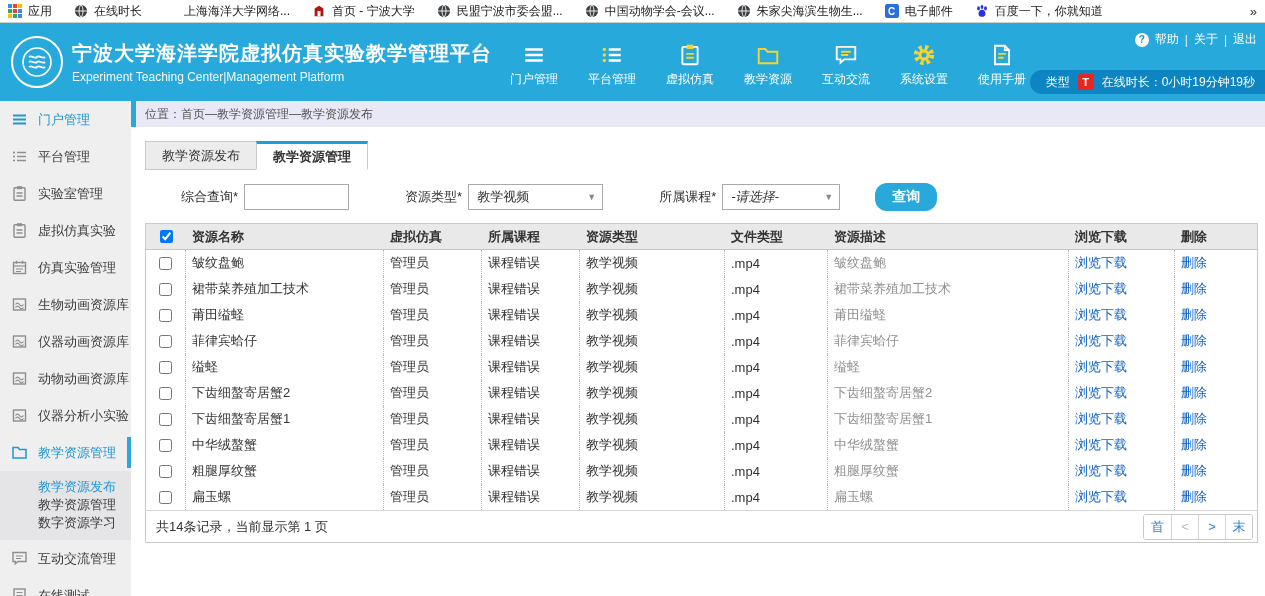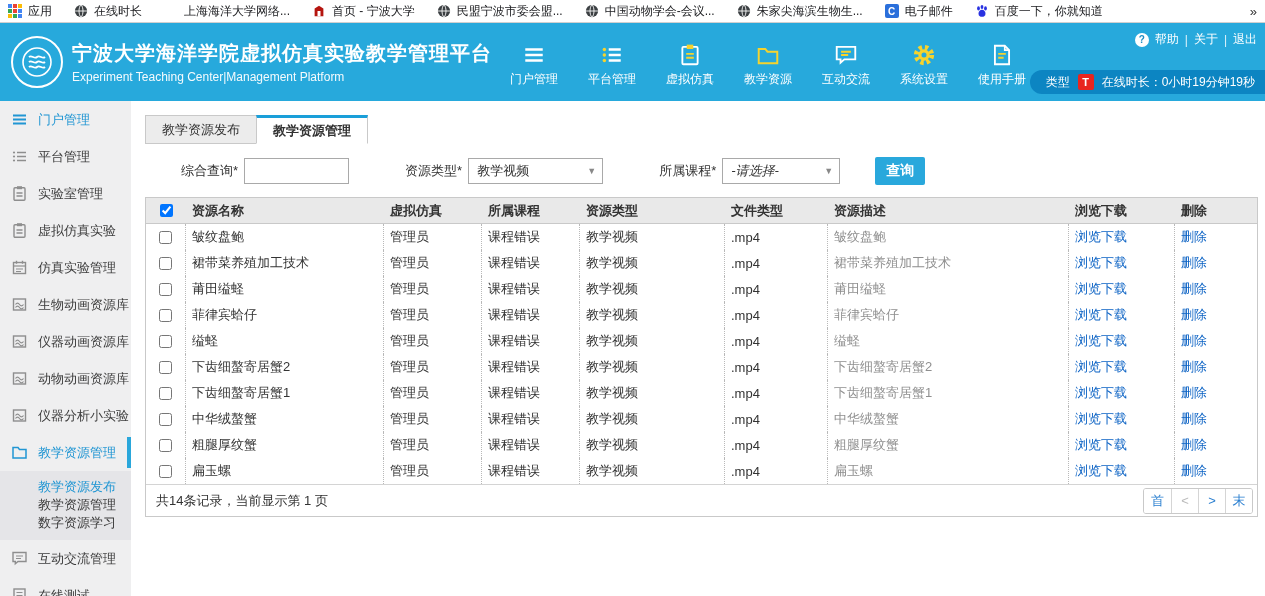--- a/index.html
+++ b/index.html
@@ -60,22 +60,22 @@
   .tab.active { background:#fff; border-top:3px solid #1a9fd9; font-weight:bold; border-bottom-color:#fff; margin-left:-1px; }
 
   
   .filter { display:flex; align-items:center; margin-bottom:12px; font-size:13px; color:#333; }
   .f-label { margin-right:6px;margin-left:36px; }
   .f-input { width:105px; height:26px; border:1px solid #a9a9a9; background:#fff; margin-right:20px; padding:0 4px; font-size:13px;}
   .f-select { position:relative; height:26px; border:1px solid #a9a9a9; background:#fff; display:flex;
     align-items:center; padding:0 18px 0 8px; margin-right:20px; cursor:pointer; }
   .f-select .caret { position:absolute; right:6px; color:#888; font-size:9px; }
   .sel-type { width:135px; } .sel-course { width:118px;font-style:italic; }
-  .btn-search { width:50px; height:28px; background:#29a8dc; color:#fff; border:none; font-size:14px;
-    font-weight:bold; cursor:pointer; border-radius:2px; margin-left:15px; }
+  .btn-search { width:62px; height:28px; background:#29a8dc; color:#fff; border:none; font-size:14px;
+    font-weight:bold; cursor:pointer; border-radius:12px; margin-left:15px; }
 
   
   .tbl { border:1px solid #c9c9c9; font-size:13px; color:#333; }
   .trow { display:grid; grid-template-columns:40px 198px 98px 98px 145px 103px 1fr 106px 82px; align-items:center; }
   .thead { background:#e9e9e9; border-bottom:1px solid #c9c9c9; height:26px; font-weight:bold; }
   .th, .td { padding:0 6px; white-space:nowrap; overflow:hidden; }
   .tbody .trow { height:26px; }
   .tbody .td { border-right:1px dotted #b9b9b9; height:26px; display:flex; align-items:center; }
   .tbody .td:last-child { border-right:none; }
   .td-check, .th-check { display:flex; align-items:center; justify-content:center; }
@@ -342,20 +342,24 @@
       <div class="sb-item">
         <svg viewBox="0 0 17 17">
             <rect x="3" y="2" width="11" height="13" fill="none" stroke="#8e8e8e" stroke-width="1.4"></rect>
             <path d="M5.5 5.5h6M5.5 8.5h6M5.5 11.5h6" stroke="#8e8e8e" stroke-width="1.2"></path>
           </svg>
         <span>在线测试</span>
       </div>
     </aside>
 
     <main class="main">
+      <div class="breadcrumb">
+        <span class="bc-accent"></span>
+        <span>位置：首页—教学资源管理—教学资源发布</span>
+      </div>
 
       <div class="content">
         <div class="tabs">
           <div class="tab">教学资源发布</div>
           <div class="tab active">教学资源管理</div>
         </div>
 
         <div class="filter">
           <span class="f-label">综合查询*</span>
           <input class="f-input" value="" style="">

